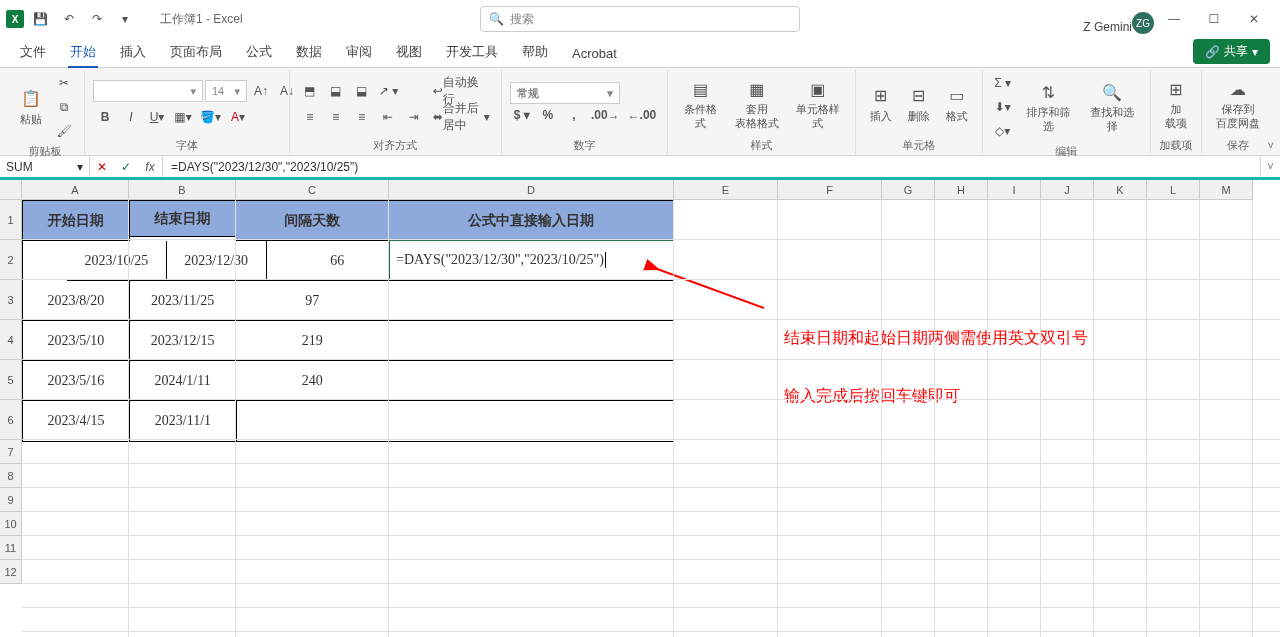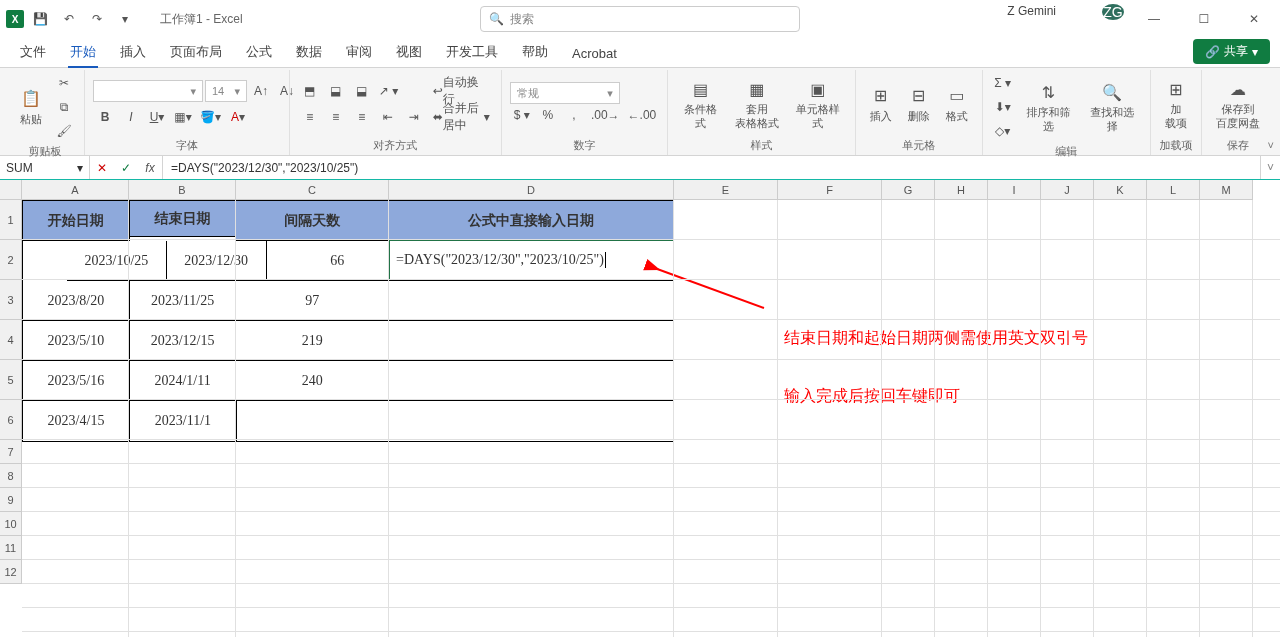--- a/index.html
+++ b/index.html
@@ -5,23 +5,23 @@
   * { box-sizing: border-box; margin: 0; padding: 0; }
   body { font-family: "Microsoft YaHei", "Segoe UI", sans-serif; font-size: 12px; color: #333; background: #fff; width: 1280px; height: 637px; overflow: hidden; position: relative; }
 
   
   .titlebar { height: 38px; background: #fff; display: flex; align-items: center; padding: 0 6px; }
   .titlebar .left { display: flex; align-items: center; gap: 6px; }
   .titlebar .app-icon { width: 18px; height: 18px; background: #107c41; border-radius: 2px; display: flex; align-items: center; justify-content: center; color: #fff; font-size: 10px; font-weight: bold; }
   .titlebar .qat-btn { width: 22px; height: 22px; display: flex; align-items: center; justify-content: center; color: #555; border-radius: 3px; cursor: pointer; }
   .titlebar .title { margin-left: 18px; color: #666; font-size: 12px; }
   .titlebar .search { margin-left: auto; margin-right: auto; position: absolute; left: 50%; transform: translateX(-50%); width: 320px; height: 26px; border: 1px solid #ccc; border-radius: 4px; display: flex; align-items: center; padding: 0 8px; color: #888; gap: 6px; }
-  .titlebar .right { margin-left: auto; display: flex; align-items: flex-start; gap: 10px; }
+  .titlebar .right { margin-left: auto; display: flex; align-items: flex-end; }
   .titlebar .user { font-size: 12px; color: #444; }
-  .titlebar .avatar { width: 22px; height: 16px; border-radius: 50%; background: #2f6f5e; color: #fff; display: flex; align-items: center; justify-content: center; font-size: 14px; margin-left: 36px; }
+  .titlebar .avatar { width: 22px; height: 22px; border-radius: 50%; background: #2f6f5e; color: #fff; display: flex; align-items: center; justify-content: center; font-size: 10px; }
   .titlebar .win-btn { width: 40px; height: 30px; display: flex; align-items: center; justify-content: center; color: #555; }
 
   
   .tabs { height: 30px; background: #fff; border-bottom: 1px solid #d4d4d4; display: flex; align-items: flex-end; padding: 0 10px; gap: 4px; }
   .tab { padding: 6px 10px; font-size: 13px; color: #444; cursor: pointer; border-radius: 4px 4px 0 0; }
   .tab.active { color: #185abd; position: relative; }
   .tab.active::after { content: ""; position: absolute; left: 8px; right: 8px; bottom: -1px; height: 2px; background: #185abd; }
   .share-btn { margin-left: auto; background: #107c41; color: #fff; padding: 4px 12px; border-radius: 4px; font-size: 12px; display: flex; align-items: center; gap: 4px; margin-bottom: 3px; }
 
   
@@ -31,21 +31,21 @@
   .group-label { text-align: center; font-size: 11px; color: #666; padding: 2px 0; }
   .rb-btn { min-width: 24px; height: 22px; display: flex; align-items: center; justify-content: center; color: #555; border-radius: 3px; padding: 0 3px; font-size: 12px; }
   .big-btn { display: flex; flex-direction: column; align-items: center; justify-content: center; padding: 4px 6px; font-size: 11px; color: #555; gap: 3px; border-radius: 3px; text-align: center; line-height: 1.2; }
   .big-btn .ico { width: 22px; height: 22px; display: flex; align-items: center; justify-content: center; font-size: 16px; }
   .stack { display: flex; flex-direction: column; gap: 2px; }
   .row { display: flex; gap: 2px; align-items: center; }
   .sel { border: 1px solid #ccc; background: #fff; height: 22px; font-size: 11px; color: #888; padding: 0 6px; display: flex; align-items: center; justify-content: space-between; gap: 6px; }
   .collapse { position: absolute; right: 6px; bottom: 4px; color: #777; font-size: 11px; }
 
   
-  .fbar { height: 24px; border-bottom: 1px solid #14b8a6; display: flex; align-items: stretch; }
+  .fbar { height: 24px; border-bottom: 3px solid #14b8a6; display: flex; align-items: stretch; }
   .namebox { width: 90px; border-right: 1px solid #d4d4d4; display: flex; align-items: center; padding: 0 6px; font-size: 12px; color: #333; justify-content: space-between; }
   .fbar .fx-btns { display: flex; align-items: center; border-right: 1px solid #d4d4d4; }
   .fx-btn { width: 24px; display: flex; align-items: center; justify-content: center; color: #555; font-size: 12px; }
   .fx-input { flex: 1; padding: 0 8px; display: flex; align-items: center; font-size: 12px; color: #333; }
   .fbar .expand { width: 20px; display: flex; align-items: center; justify-content: center; color: #888; border-left: 1px solid #d4d4d4; }
 
   
   .grid-wrap { position: absolute; top: 180px; left: 0; right: 0; bottom: 0; overflow: hidden; }
   .corner { position: absolute; left: 0; top: 0; width: 22px; height: 20px; background: #f0f0f0; border-right: 1px solid #ccc; border-bottom: 1px solid #ccc; }
   .col-headers { position: absolute; left: 22px; top: 0; right: 0; height: 20px; display: flex; }
@@ -208,21 +208,21 @@
             <span>自动换行</span>
           </div>
         <div class="rb-btn" style="width:auto;"><span>⬌</span> <span>合并后居中</span> ▾</div>
       </div>
     </div>
     <div class="group-label">对齐方式</div>
   </div>
 
   <div class="group">
     <div class="group-body">
-      <div class="stack" style="gap:0;">
+      <div class="stack" style="gap:0;font-weight:bold;">
         <div class="sel" style="width:110px;">
             <span>常规</span>
             <span>▾</span>
           </div>
         <div class="row">
           <div class="rb-btn">$ ▾</div>
           <div class="rb-btn">%</div>
           <div class="rb-btn">,</div>
           <div class="rb-btn">.00→</div>
           <div class="rb-btn">←.00</div>

